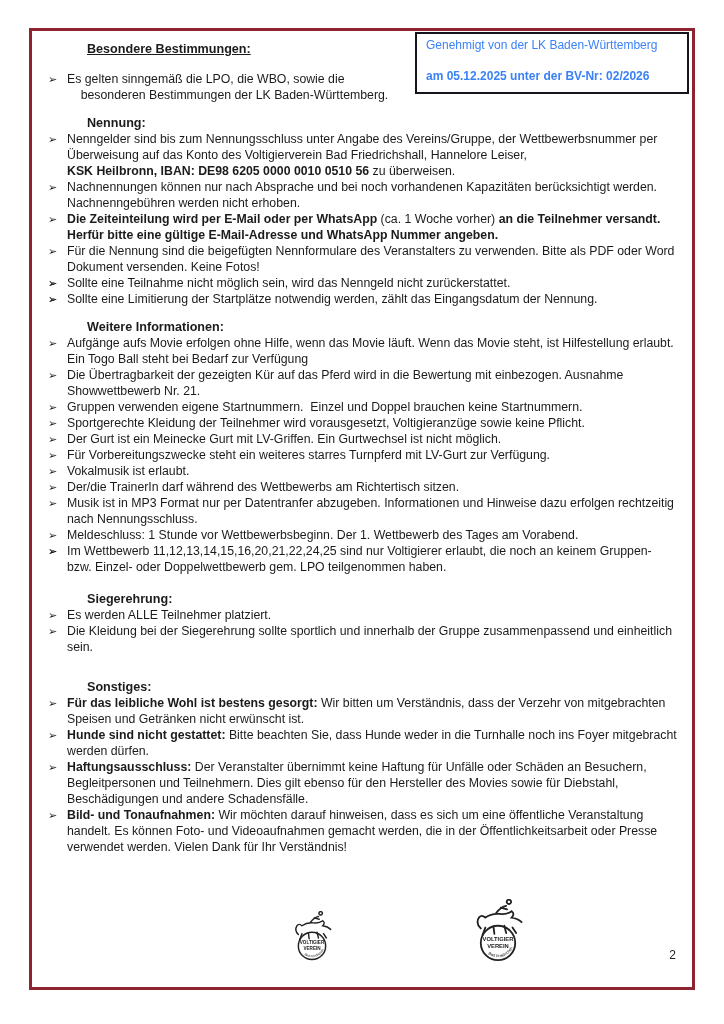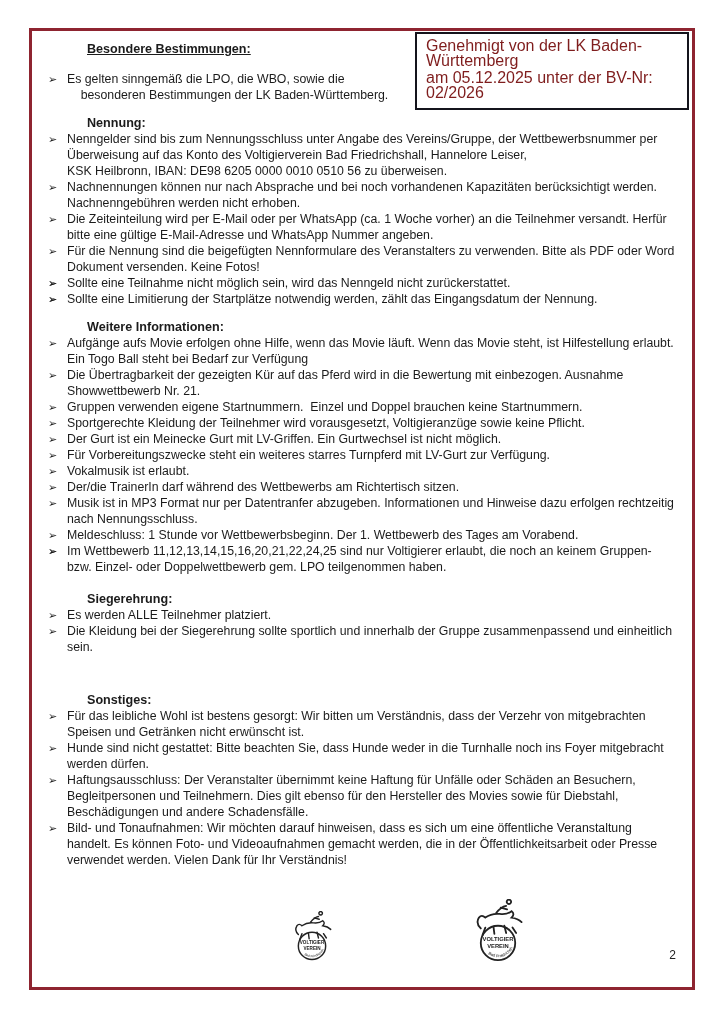--- a/index.html
+++ b/index.html
@@ -11,40 +11,40 @@
   }
   .page-border{
     position:absolute;left:29px;top:28px;width:666px;height:962px;
     border:3px solid #8e2430;box-sizing:border-box;background:#ffffff;
   }
   .content{position:absolute;left:0;top:0;right:0;bottom:0;padding:10px 14px 0 15px;}
   .approval-box{
     position:absolute;top:1px;right:3px;width:252px;
     border:2px solid #14141c;padding:4px 9px 8px 9px;background:#ffffff;
   }
-  .approval-box .ln{color:#7f1d1d;font-size:16px;line-height:15px;}
-  .approval-box .ln + .ln{margin-top:2px;}
+  .approval-box .ln{color:#3b82f6;font-size:12px;line-height:15px;}
+  .approval-box .ln + .ln{margin-top:16px;font-weight:bold;}
   .section-heading{
     font-weight:bold;margin:0;font-size:12.6px;line-height:16px;padding-left:40px;
   }
   .section-heading.underlined{text-decoration:underline;}
   .section{margin-top:12px;}
   .section:first-child{margin-top:0;}
   [data-name="section-besondere-bestimmungen"] .items{margin-top:14px;}
   [data-name="section-weitere-informationen"]{margin-top:12px;}
   [data-name="section-siegerehrung"]{margin-top:16px;}
-  [data-name="section-sonstiges"]{margin-top:37px;}
+  [data-name="section-sonstiges"]{margin-top:24px;}
   .bullet-item{
     position:relative;padding-left:20px;margin:0;
     white-space:pre-wrap;
   }
   .bullet-glyph{
     position:absolute;left:1px;top:0;font-size:11px;line-height:16px;color:#1b1b1b;
   }
-  .run-b{font-weight:normal;}
+  .run-b{font-weight:bold;}
   .footer-logo{position:absolute;}
   .footer-logo.small{left:257px;top:880px;}
   .footer-logo.large{left:437px;top:868px;}
   .page-number{
     position:absolute;top:916px;right:16px;font-size:12px;color:#222;
   }
   svg text{font-family:"Liberation Sans",sans-serif;}
 </style>
 </head>
 <body>

